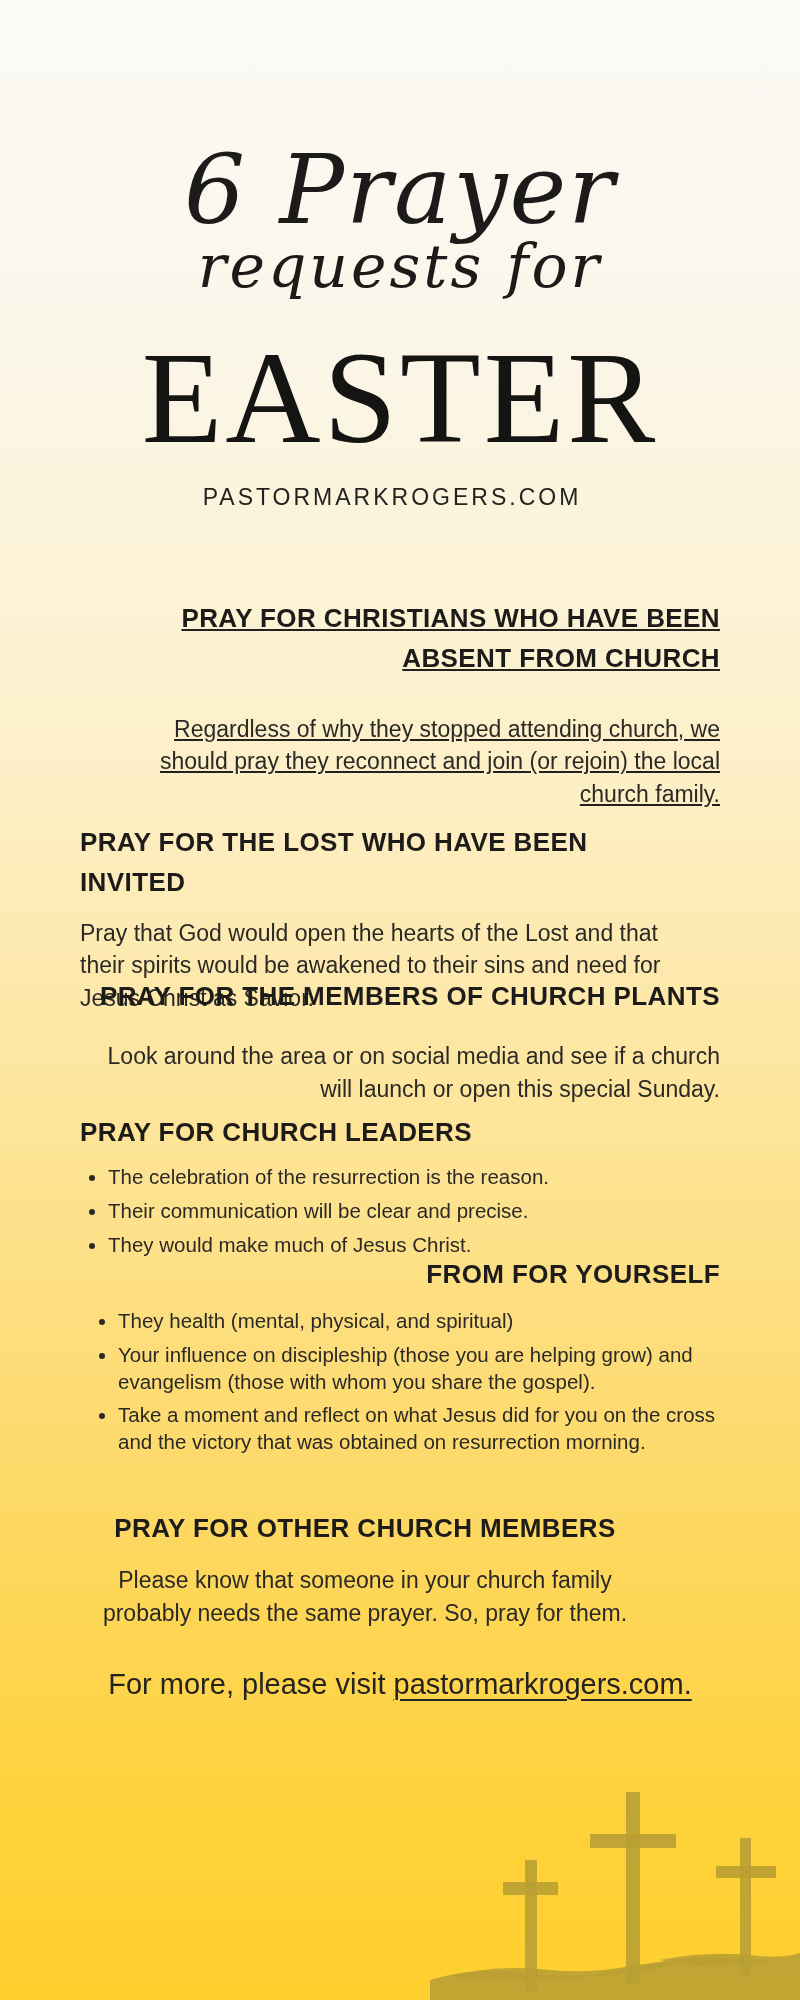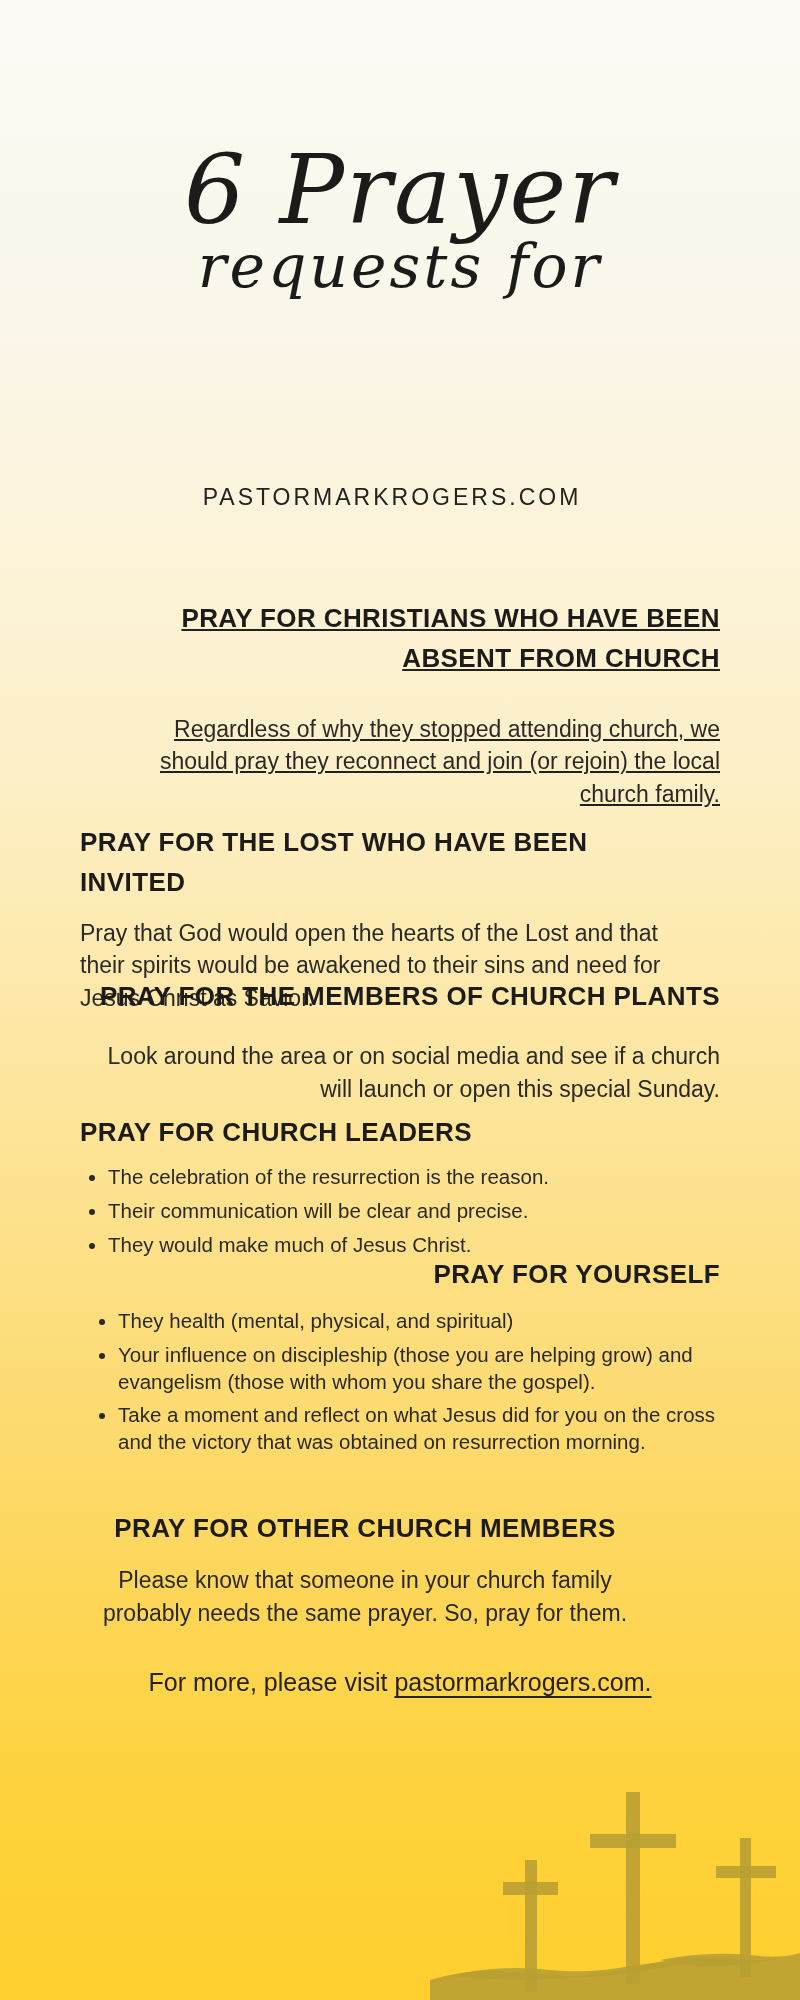--- a/index.html
+++ b/index.html
@@ -80,21 +80,21 @@
   .sec-5 { top:1254px; left:90px;  right:80px;  }
   .sec-5 h2 { text-align:right; }
   .sec-5 ul { margin-top:14px; padding-left:28px; text-align:left; }
   .sec-6 { top:1508px; left:80px;  right:150px; text-align:center; }
   .sec-6 p { margin-top:16px; }
 
   
   .footer-line {
     position:absolute; top:1668px; left:0; right:0;
     text-align:center;
-    font-size:25px;
+    font-size:29px;
     color:#24231f;
   }
   .footer-link {
     color:inherit;
     text-decoration:underline;
     text-underline-offset:5px;
     text-decoration-thickness:2px;
     cursor:pointer;
   }
 
@@ -108,20 +108,21 @@
 </head>
 <body>
 
 <div class="poster">
 
   <div class="script-title">
     <span class="script-line1">6 Prayer</span>
     <span class="script-line2">requests for</span>
   </div>
 
+  <div class="easter-title">EASTER</div>
 
   <div class="website-text">PASTORMARKROGERS.COM</div>
 
   <div class="sec sec-1">
     <h2>PRAY FOR CHRISTIANS WHO HAVE BEEN ABSENT FROM CHURCH</h2>
     <p>Regardless of why they stopped attending church, we should pray they reconnect and join (or rejoin) the local church family.</p>
   </div>
 
   <div class="sec sec-2">
     <h2>PRAY FOR THE LOST WHO HAVE BEEN INVITED</h2>
@@ -136,21 +137,21 @@
   <div class="sec sec-4">
     <h2>PRAY FOR CHURCH LEADERS</h2>
     <ul>
       <li>The celebration of the resurrection is the reason.</li>
       <li>Their communication will be clear and precise.</li>
       <li>They would make much of Jesus Christ.</li>
     </ul>
   </div>
 
   <div class="sec sec-5">
-    <h2>PRAY FOR YOURSELF</h2>
+    <h2>FROM FOR YOURSELF</h2>
     <ul>
       <li>They health (mental, physical, and spiritual)</li>
       <li>Your influence on discipleship (those you are helping grow) and evangelism (those with whom you share the gospel).</li>
       <li>Take a moment and reflect on what Jesus did for you on the cross and the victory that was obtained on resurrection morning.</li>
     </ul>
   </div>
 
   <div class="sec sec-6">
     <h2>PRAY FOR OTHER CHURCH MEMBERS</h2>
     <p>Please know that someone in your church family probably needs the same prayer. So, pray for them.</p>

